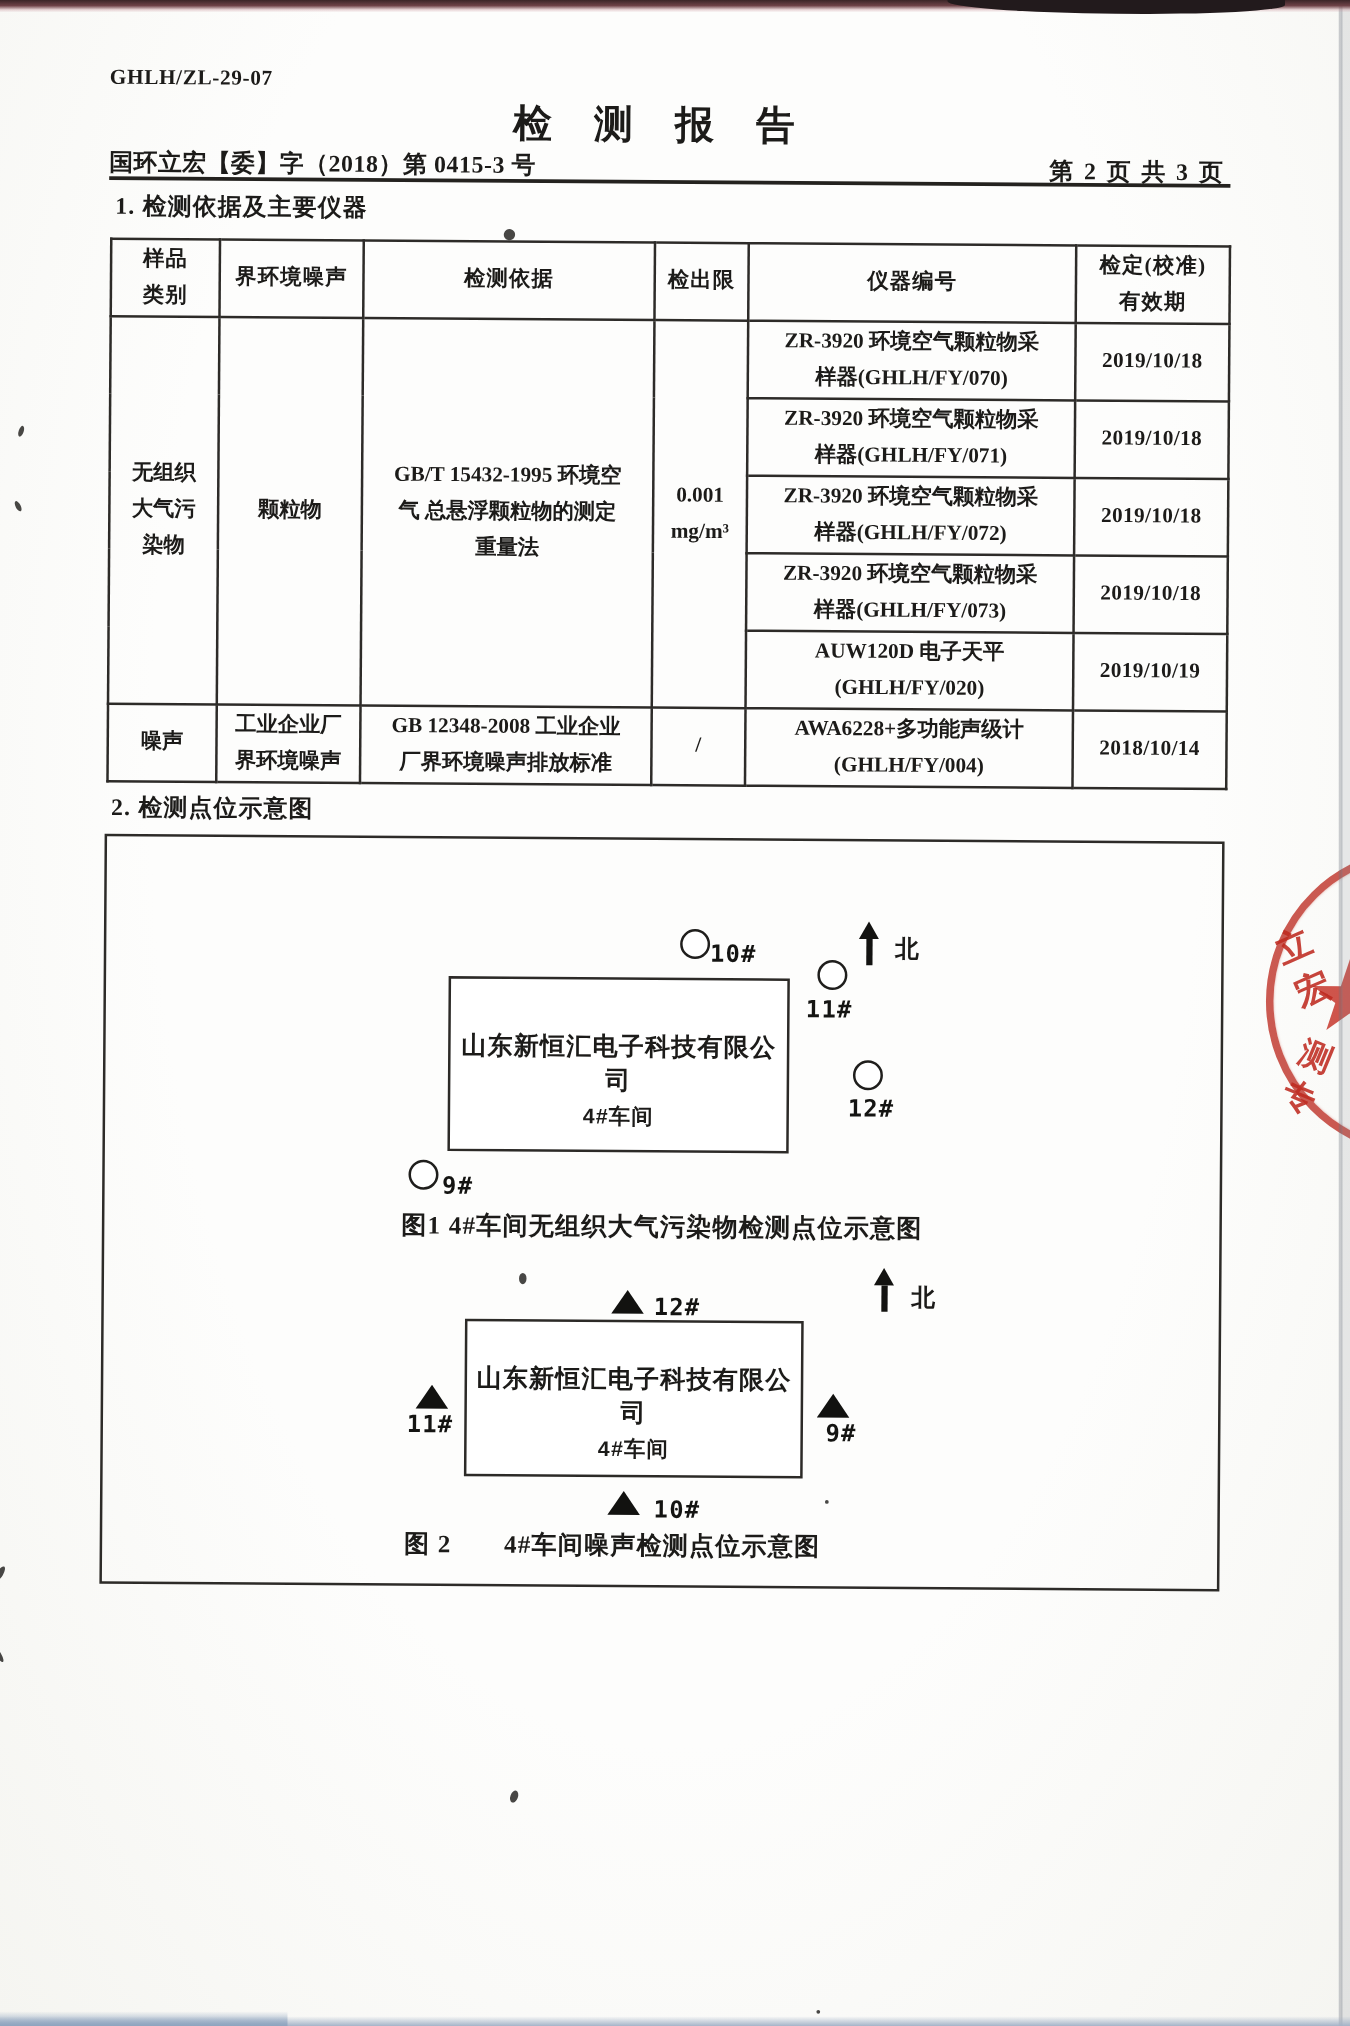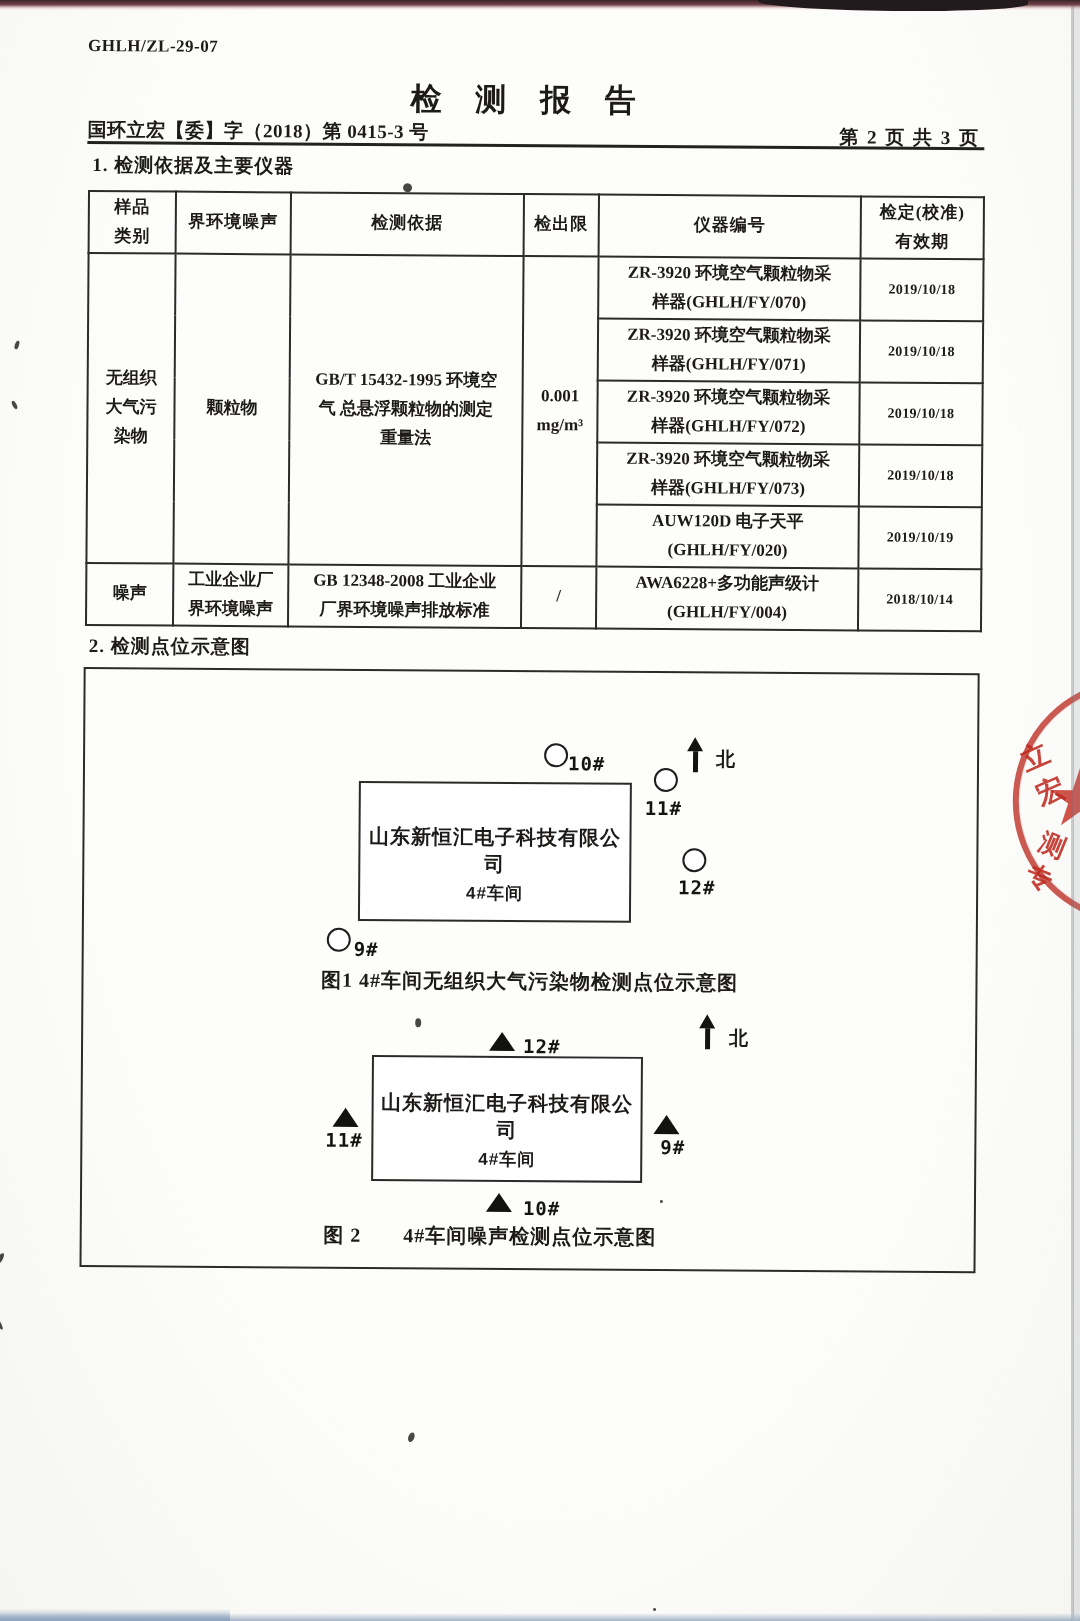--- a/index.html
+++ b/index.html
@@ -6,36 +6,36 @@
   body{
     width:1080px;height:1621px;position:relative;overflow:hidden;
     background:radial-gradient(ellipse at 50% 38%, #fdfdfc 55%, #f5f5f1 100%);
     font-family:"Liberation Serif", serif;color:#1c1b19;
   }
   #sheet{position:absolute;left:0;top:0;width:1080px;height:1621px;
     transform:rotate(0.4deg);transform-origin:90px 50px;}
   .abs{position:absolute;}
   .pre{white-space:pre-line;}
   
-  .form-code{left:88px;top:36px;font-size:17px;font-weight:700;letter-spacing:.5px;}
+  .form-code{left:88px;top:52px;font-size:17px;font-weight:700;letter-spacing:.5px;}
   .title{left:0;top:76px;width:1060px;text-align:center;font-size:31px;font-weight:700;letter-spacing:13px;}
   .doc-number{left:88px;top:117px;font-size:19px;font-weight:600;letter-spacing:.5px;}
   .page-indicator{left:840px;top:119px;font-size:19px;font-weight:600;letter-spacing:2px;}
   .head-rule{left:88px;top:141px;width:897px;height:3px;background:#24221f;}
   .sec-heading{font-size:19px;font-weight:700;letter-spacing:1px;}
   .sec1{left:93px;top:152px;}
   .sec2{left:93px;top:633px;}
   
   table.inst{position:absolute;left:89px;top:190px;border-collapse:collapse;table-layout:fixed;
     font-size:17px;line-height:1.7;}
   table.inst td,table.inst th{border:2px solid #2d2b28;padding:1px 4px;font-weight:600;
     text-align:center;vertical-align:middle;overflow:hidden;}
   table.inst th{font-size:17px;letter-spacing:1px;}
   td.lft{text-align:left;padding-left:10px;padding-right:6px;}
-  td.date{font-size:14px;letter-spacing:.3px;font-weight:600;}
+  td.date{font-size:17px;letter-spacing:.3px;font-weight:600;}
   
   .fig-frame{left:88px;top:667px;width:892px;height:596px;border:2.5px solid #2d2b28;background:transparent;}
   .bldg{position:absolute;border:2.5px solid #2c2a27;background:#fff;text-align:center;
     font-family:"Liberation Sans",sans-serif;}
   .bldg .l1{font-size:20px;font-weight:700;letter-spacing:1px;}
   .bldg .l2{font-size:17px;font-weight:700;margin-top:4px;letter-spacing:1px;}
   .pt-circle{position:absolute;width:20px;height:20px;border:2.5px solid #1f1e1c;border-radius:50%;background:#fff;}
   .pt-tri{position:absolute;width:0;height:0;border-left:13px solid transparent;
     border-right:13px solid transparent;border-bottom:19px solid #121210;}
   .pt-label{position:absolute;font-family:"DejaVu Sans Mono",monospace;font-size:19px;font-weight:700;color:#141412;letter-spacing:1px;}

